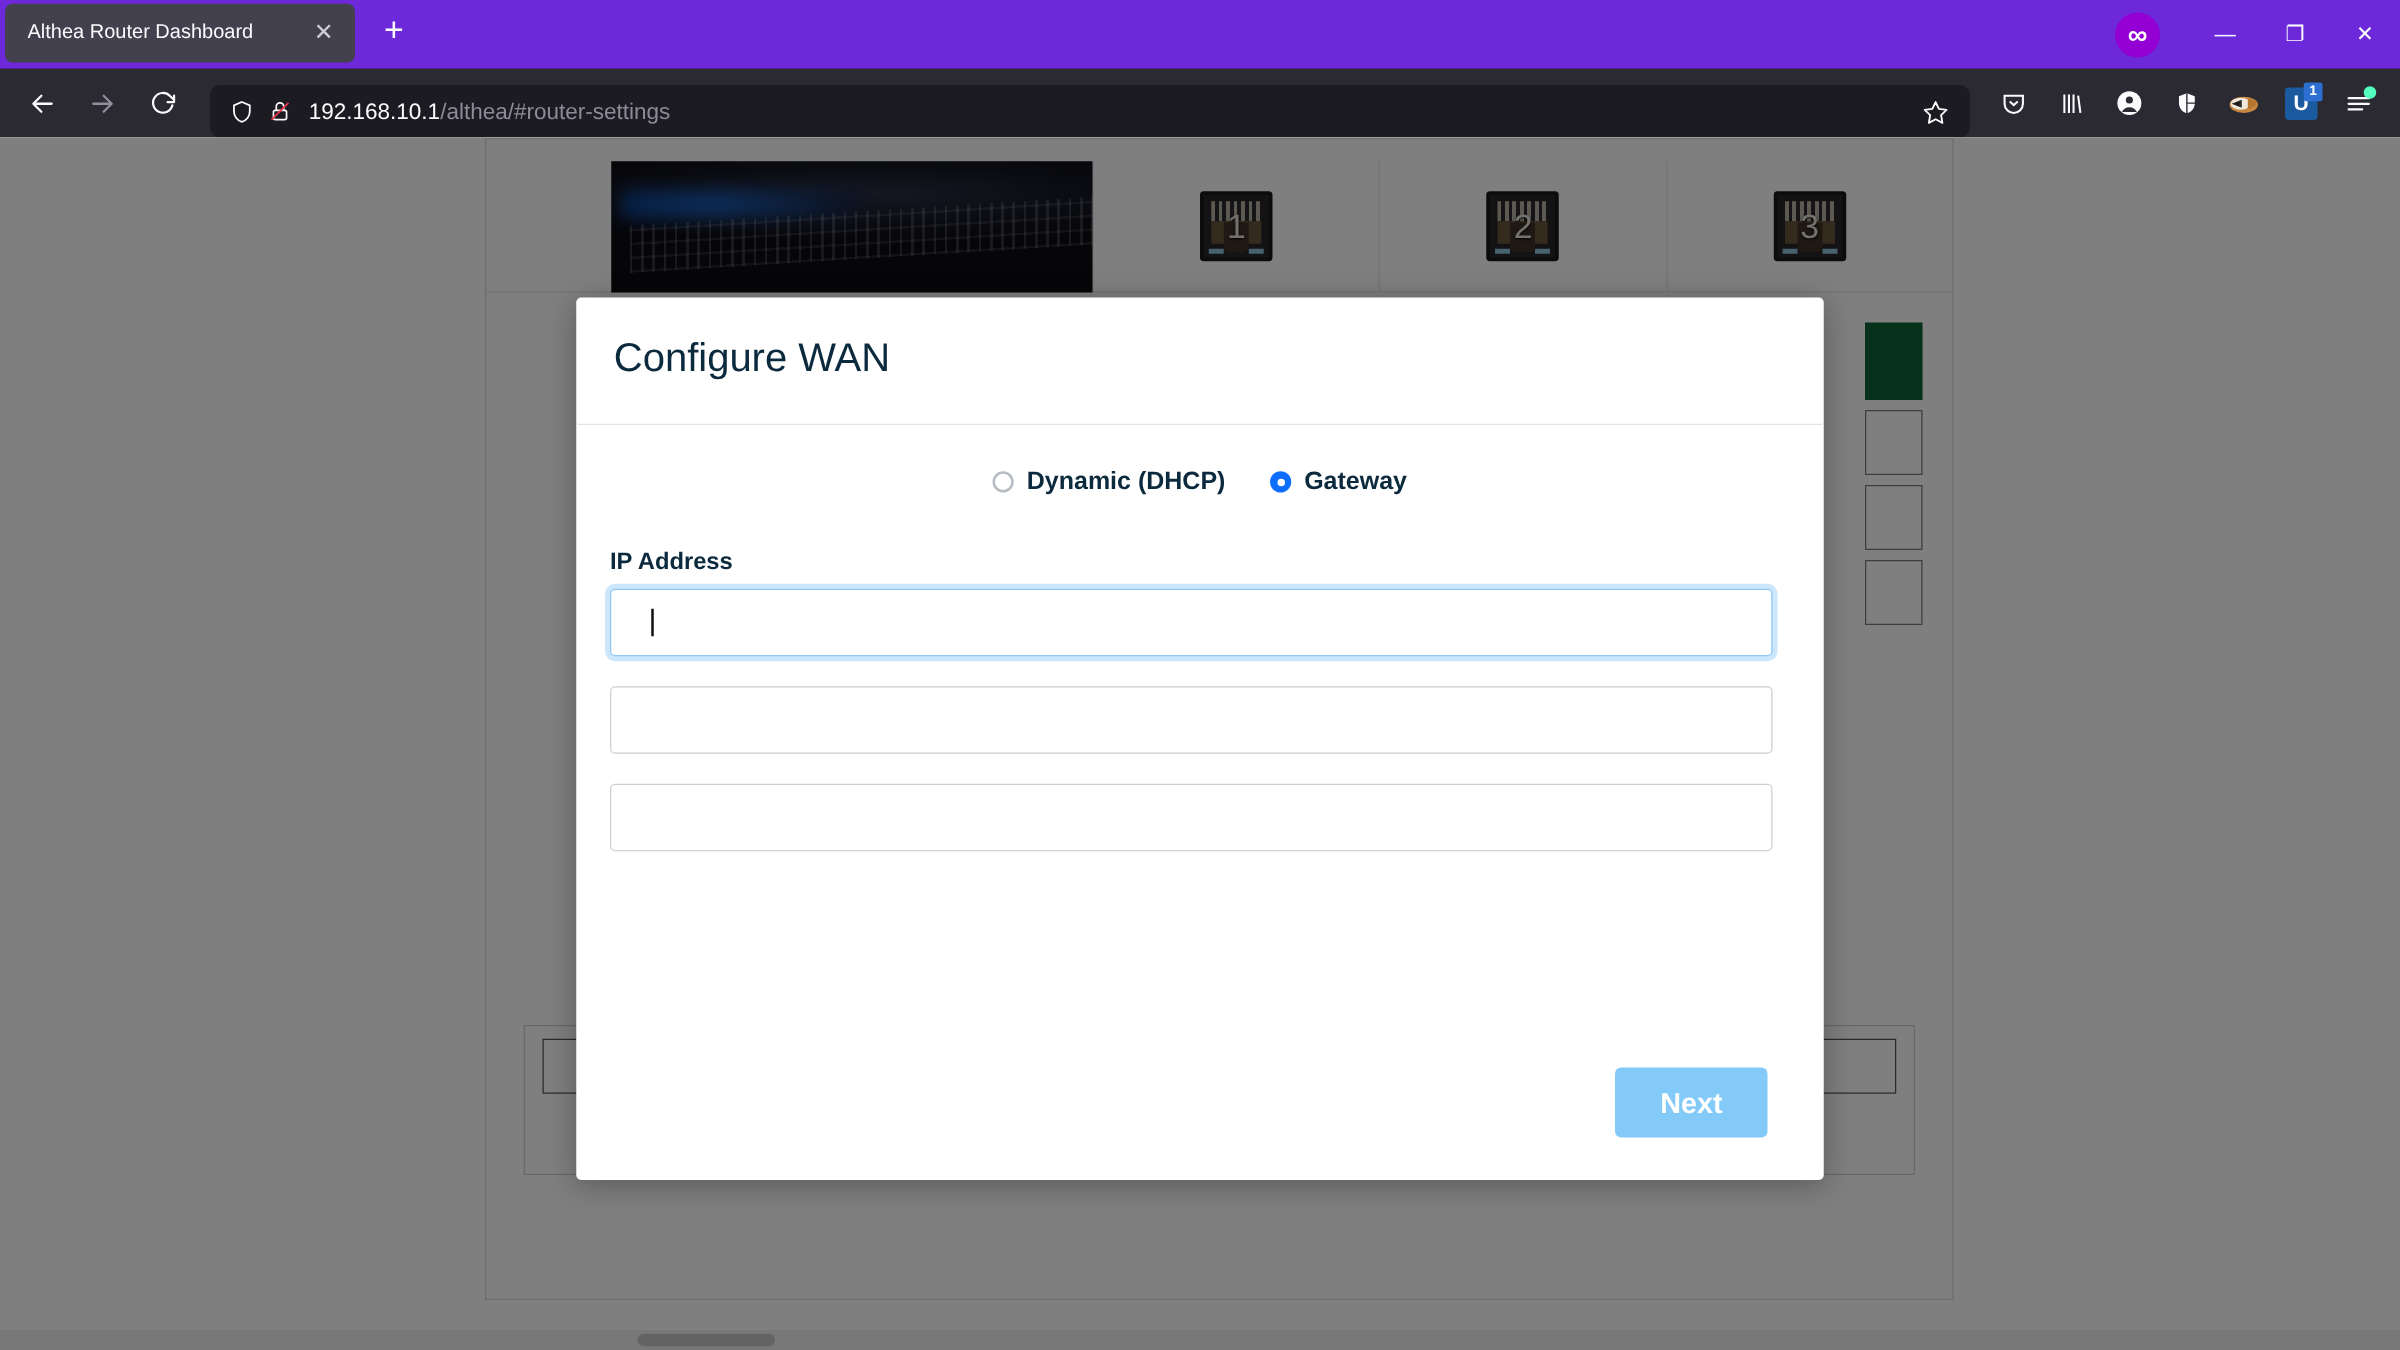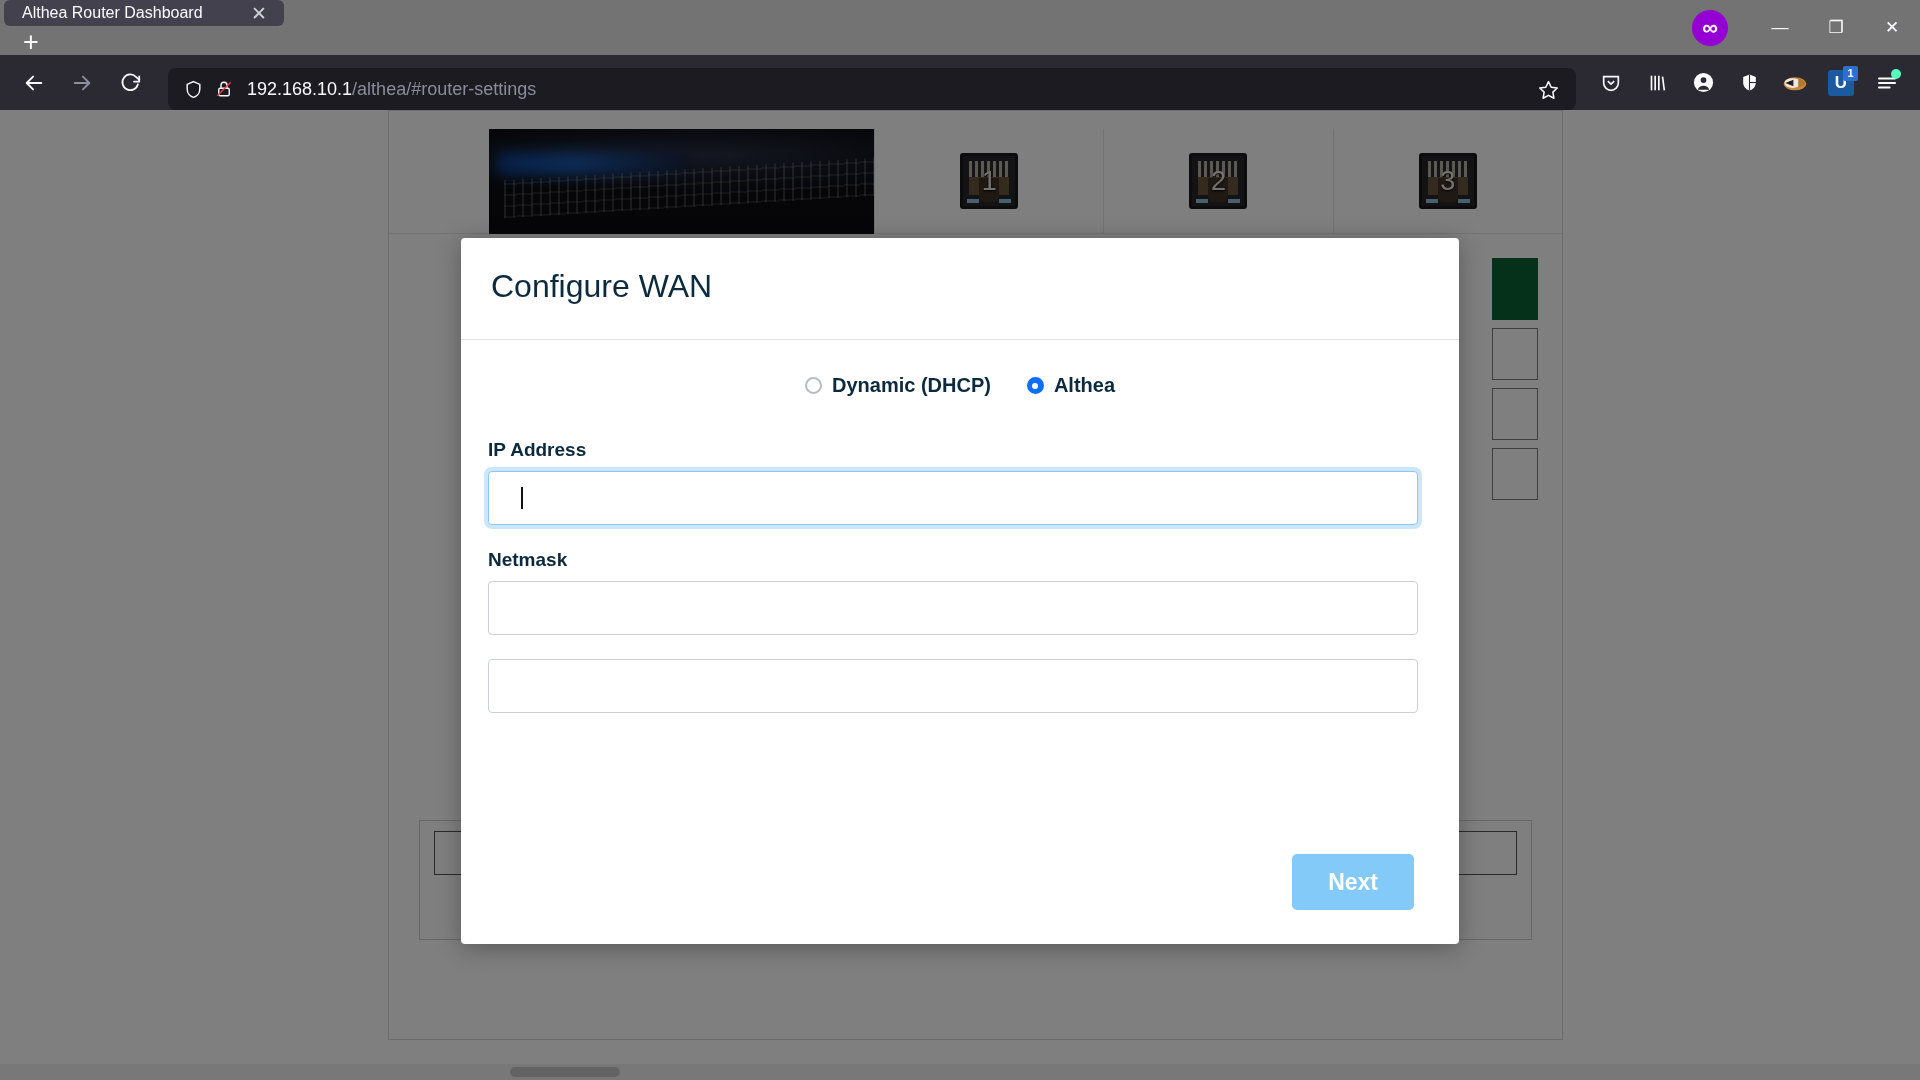--- a/index.html
+++ b/index.html
@@ -7,24 +7,23 @@
     width: 1920px; height: 1080px;
     overflow: hidden;
     font-family: "Liberation Sans", sans-serif;
     background: #1c1b22;
   }
 
   
   .browser { width: 1920px; height: 1080px; position: relative; background: #1c1b22; }
 
   .tabstrip {
-    height: 55px; background: #737373;
-    display: flex; align-items: flex-start; padding-left: 0;
+    height: 55px; background: #6d28d9;
+    display: flex; align-items: center; padding-left: 0;
     position: relative;
-    flex-direction: column;
   }
   .tab {
     width: 280px; height: 47px; margin: 0 0 3px 4px;
     background: #42414d; border-radius: 6px;
     display: flex; align-items: center; padding: 0 12px 0 18px;
     color: #fbfbfe; font-size: 16px;
   }
   .tab-title { flex: 1; white-space: nowrap; overflow: hidden; text-overflow: ellipsis; }
   .tab-close {
     width: 26px; height: 26px; border-radius: 4px;
@@ -458,34 +457,33 @@
 
     <div class="modal-body">
 
       <div class="radio-row">
         <label class="radio-opt">
           <span class="radio"></span>
           <span class="radio-label">Dynamic (DHCP)</span>
         </label>
         <label class="radio-opt">
           <span class="radio checked"></span>
-          <span class="radio-label">Althea</span>
+          <span class="radio-label">Gateway</span>
         </label>
       </div>
 
       <div class="field">
         <div class="field-label">IP Address</div>
         <div class="field-wrap">
           <input class="input focused" type="text" placeholder="" style="">
           <span class="caret"></span>
         </div>
       </div>
 
       <div class="field">
-        <div class="field-label">Netmask</div>
         <div class="field-wrap">
           <input class="input" type="text" placeholder="" style="">
         </div>
       </div>
 
       <div class="field">
         <div class="field-wrap">
           <input class="input" type="text" placeholder="" style="">
         </div>
       </div>

